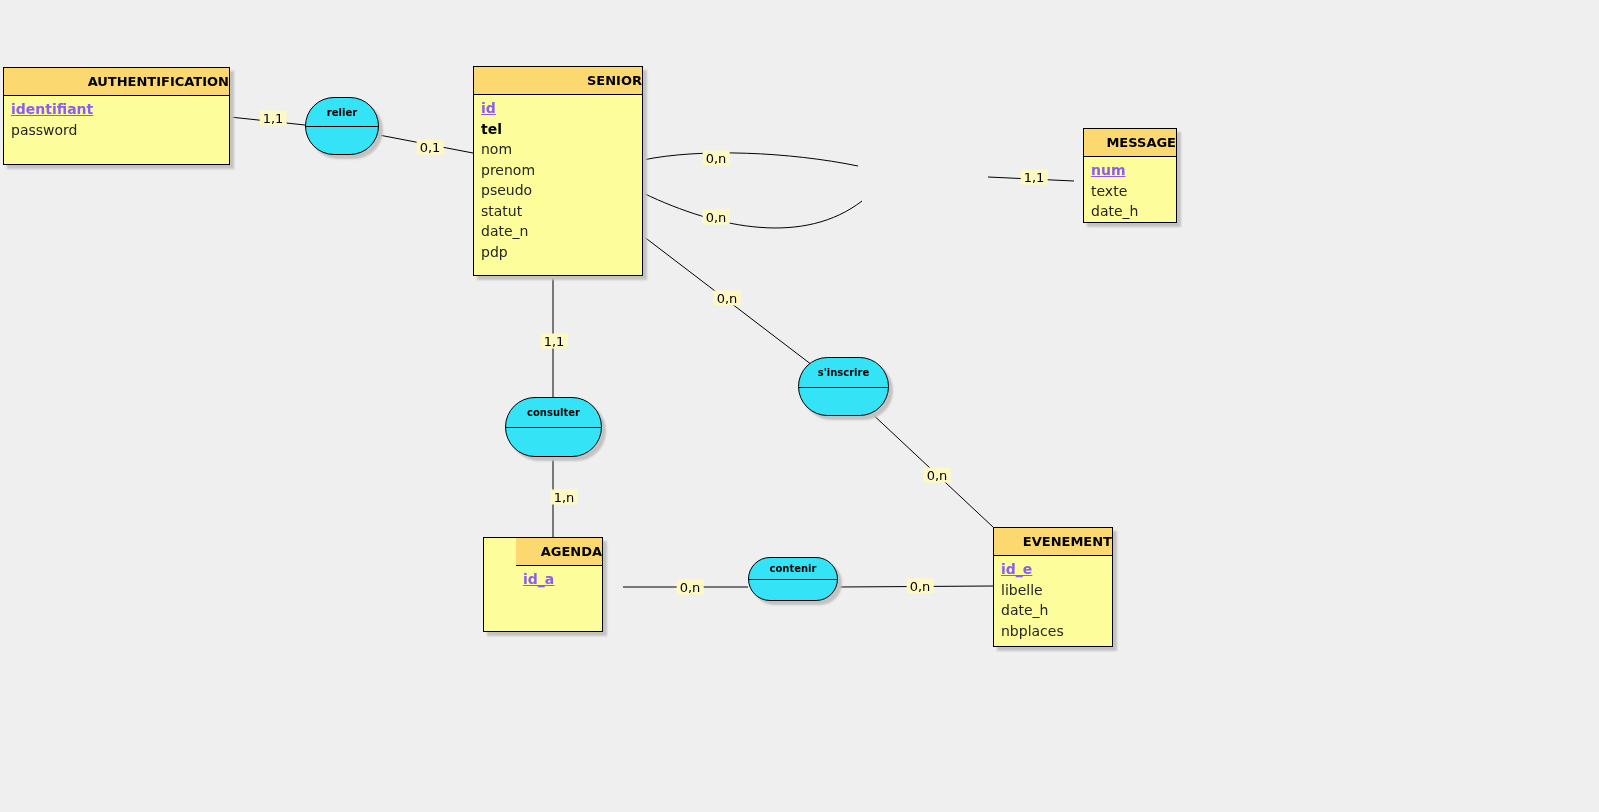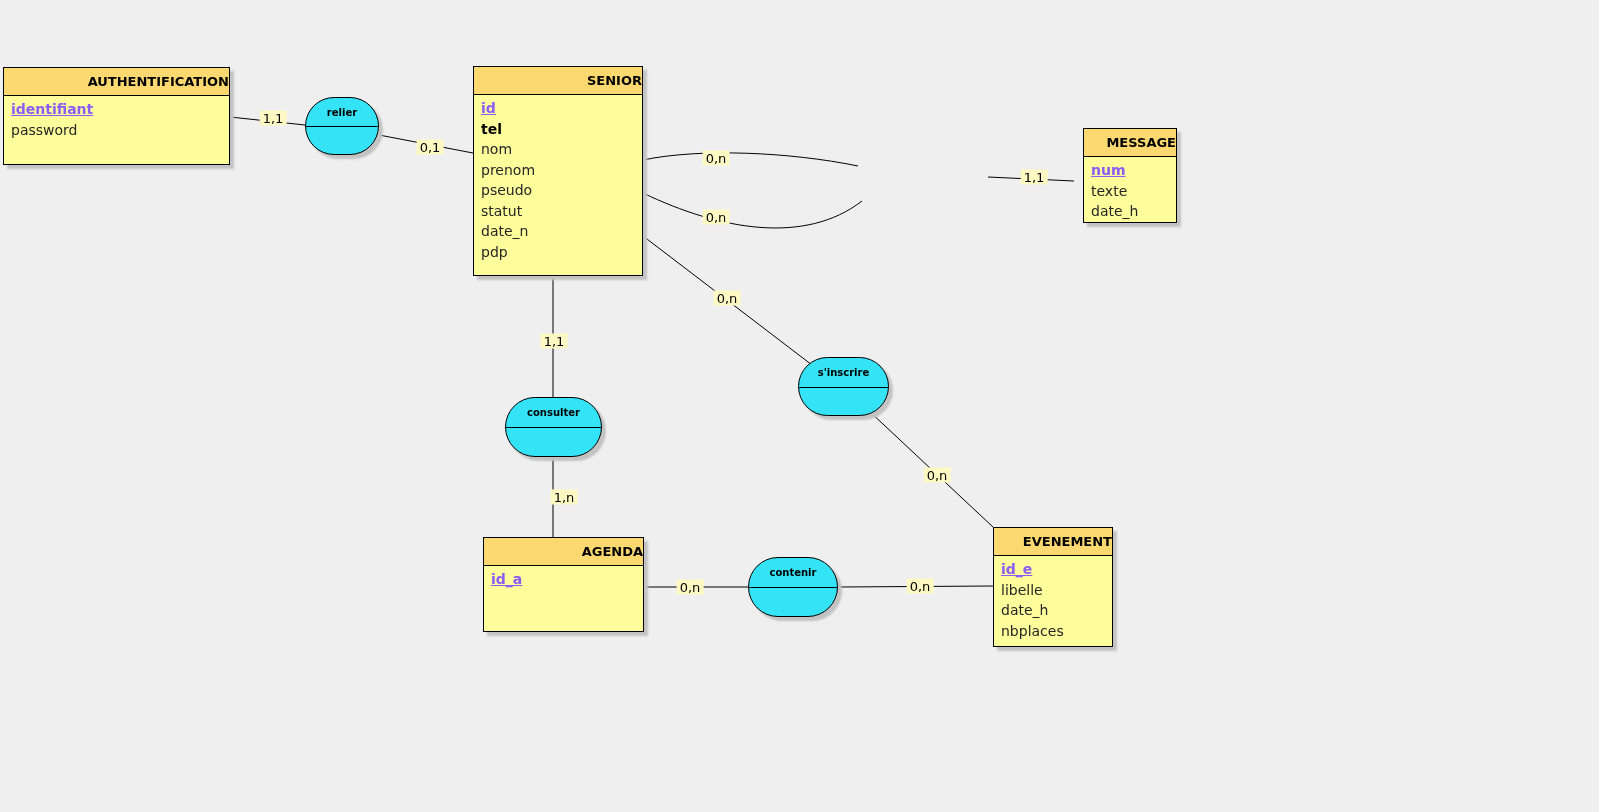--- a/index.html
+++ b/index.html
@@ -107,21 +107,21 @@
 
   <div class="entity" style="left:1074px;top:128px;width:94px;height:95px;margin-left:9px;">
     <div class="e-header">MESSAGE</div>
     <div class="e-body">
       <div class="attr pk">num</div>
       <div class="attr">texte</div>
       <div class="attr">date_h</div>
     </div>
   </div>
 
-  <div class="entity" style="left:483px;top:537px;width:161px;height:95px;">
+  <div class="entity" style="left:483px;top:537px;width:120px;height:95px;padding-left:32px;">
     <div class="e-header">AGENDA</div>
     <div class="e-body">
       <div class="attr pk">id_a</div>
     </div>
   </div>
 
   <div class="entity" style="left:993px;top:527px;width:120px;height:120px;">
     <div class="e-header">EVENEMENT</div>
     <div class="e-body">
       <div class="attr pk">id_e</div>
@@ -140,21 +140,21 @@
   <div class="relation" style="left:505px;top:397px;width:97px;height:60px;border-radius:30px;">
     <div class="rel-name">consulter</div>
     <div class="rel-divider"></div>
   </div>
 
   <div class="relation" style="left:798px;top:357px;width:91px;height:59px;border-radius:30px;">
     <div class="rel-name">s'inscrire</div>
     <div class="rel-divider"></div>
   </div>
 
-  <div class="relation" style="left:748px;top:557px;width:90px;height:60px;border-radius:30px;">
+  <div class="relation" style="left:748px;top:557px;width:90px;height:44px;border-radius:30px;">
     <div class="rel-name">contenir</div>
     <div class="rel-divider"></div>
   </div>
 
   <div class="card" style="left:273px;top:118px;">1,1</div>
   <div class="card" style="left:430px;top:136px;margin-top:11px;">0,1</div>
   <div class="card" style="left:716px;top:158px;">0,n</div>
   <div class="card" style="left:716px;top:217px;">0,n</div>
   <div class="card" style="left:1034px;top:177px;">1,1</div>
   <div class="card" style="left:727px;top:298px;">0,n</div>

